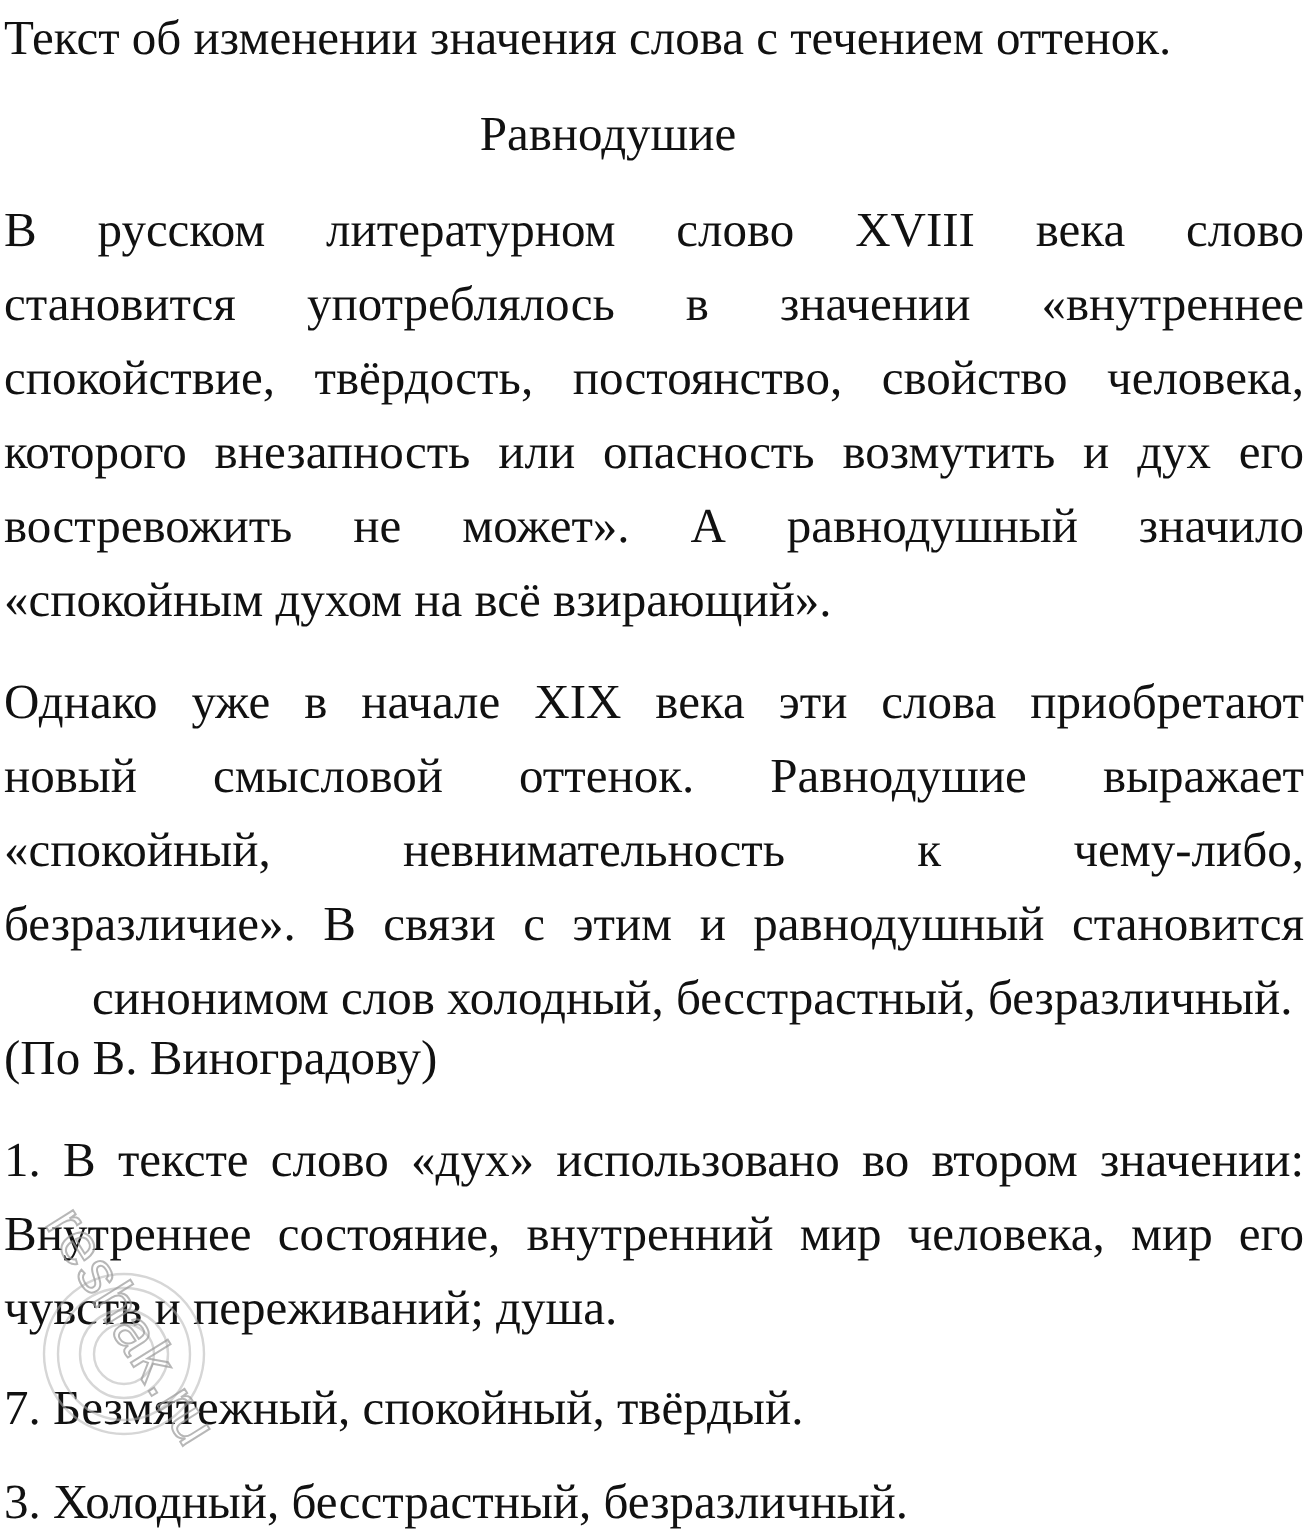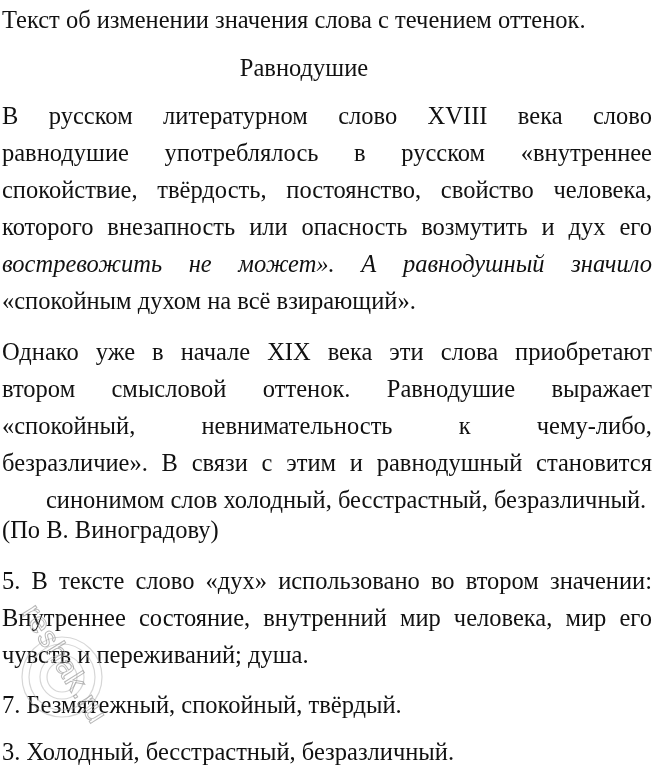--- a/index.html
+++ b/index.html
@@ -63,39 +63,39 @@
 <body>
 
 <div>
 
   <div class="line" style="top:5px;">Текст об изменении значения слова с течением оттенок.</div>
 
   <div class="line center" style="top:53px;">Равнодушие</div>
 
   <div>
     <div class="line justify" style="top:101px;">В русском литературном слово XVIII века слово</div>
-    <div class="line justify" style="top:138px;">равнодушие употреблялось в русском «внутреннее</div>
+    <div class="line justify" style="top:138px;">становится употреблялось в значении «внутреннее</div>
     <div class="line justify" style="top:175px;">спокойствие, твёрдость, постоянство, свойство человека,</div>
     <div class="line justify" style="top:212px;">которого внезапность или опасность возмутить и дух его</div>
-    <div class="line justify" style="top:249px;font-style:italic;">востревожить не может». А равнодушный значило</div>
+    <div class="line justify" style="top:249px;">востревожить не может». А равнодушный значило</div>
     <div class="line" style="top:286px;">«спокойным духом на всё взирающий».</div>
   </div>
 
   <div>
     <div class="line justify" style="top:337px;">Однако уже в начале XIX века эти слова приобретают</div>
-    <div class="line justify" style="top:374px;">втором смысловой оттенок. Равнодушие выражает</div>
+    <div class="line justify" style="top:374px;">новый смысловой оттенок. Равнодушие выражает</div>
     <div class="line justify" style="top:411px;">«спокойный, невнимательность к чему-либо,</div>
     <div class="line justify" style="top:448px;">безразличие». В связи с этим и равнодушный становится</div>
     <div class="line" style="top:485px;margin-left:44px;">синонимом слов холодный, бесстрастный, безразличный.</div>
   </div>
 
   <div class="line" style="top:515px;">(По В. Виноградову)</div>
 
   <div>
-    <div class="line justify" style="top:566px;">5. В тексте слово «дух» использовано во втором значении:</div>
+    <div class="line justify" style="top:566px;">1. В тексте слово «дух» использовано во втором значении:</div>
     <div class="line justify" style="top:603px;">Внутреннее состояние, внутренний мир человека, мир его</div>
     <div class="line" style="top:640px;">чувств и переживаний; душа.</div>
   </div>
 
   <div>
     <div class="line" style="top:690px;">7. Безмятежный, спокойный, твёрдый.</div>
   </div>
 
   <div>
     <div class="line" style="top:737px;">3. Холодный, бесстрастный, безразличный.</div>

